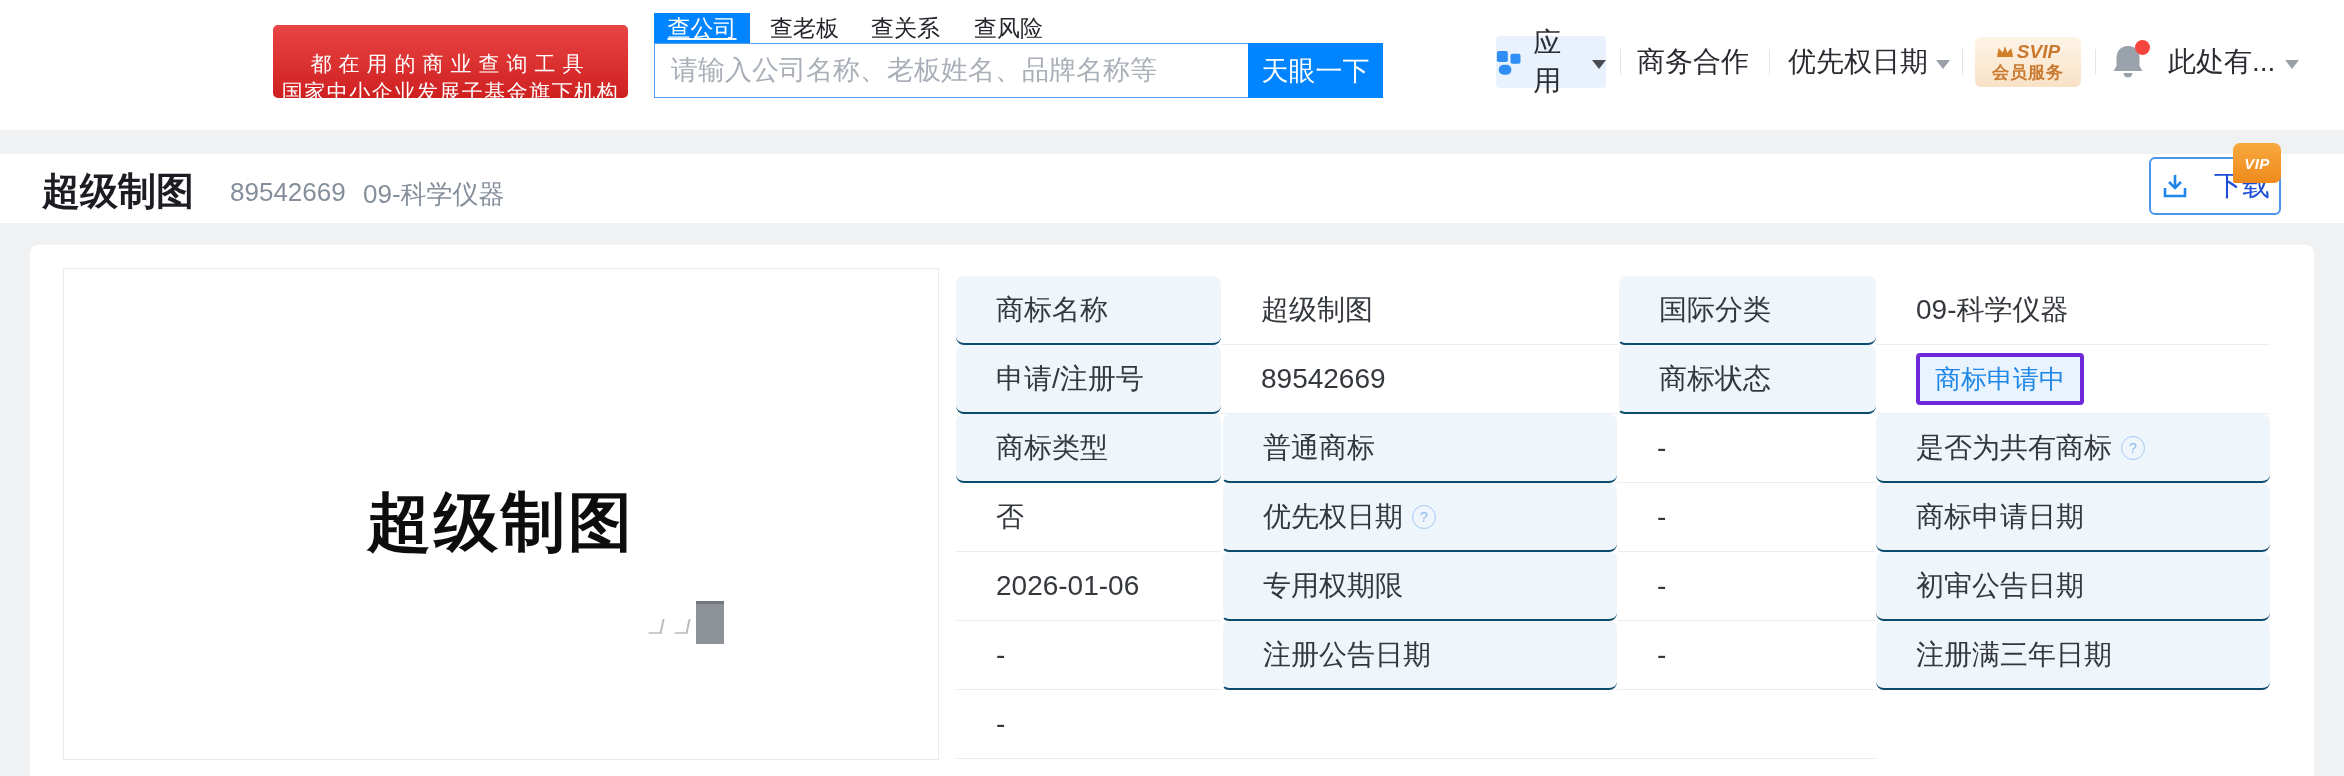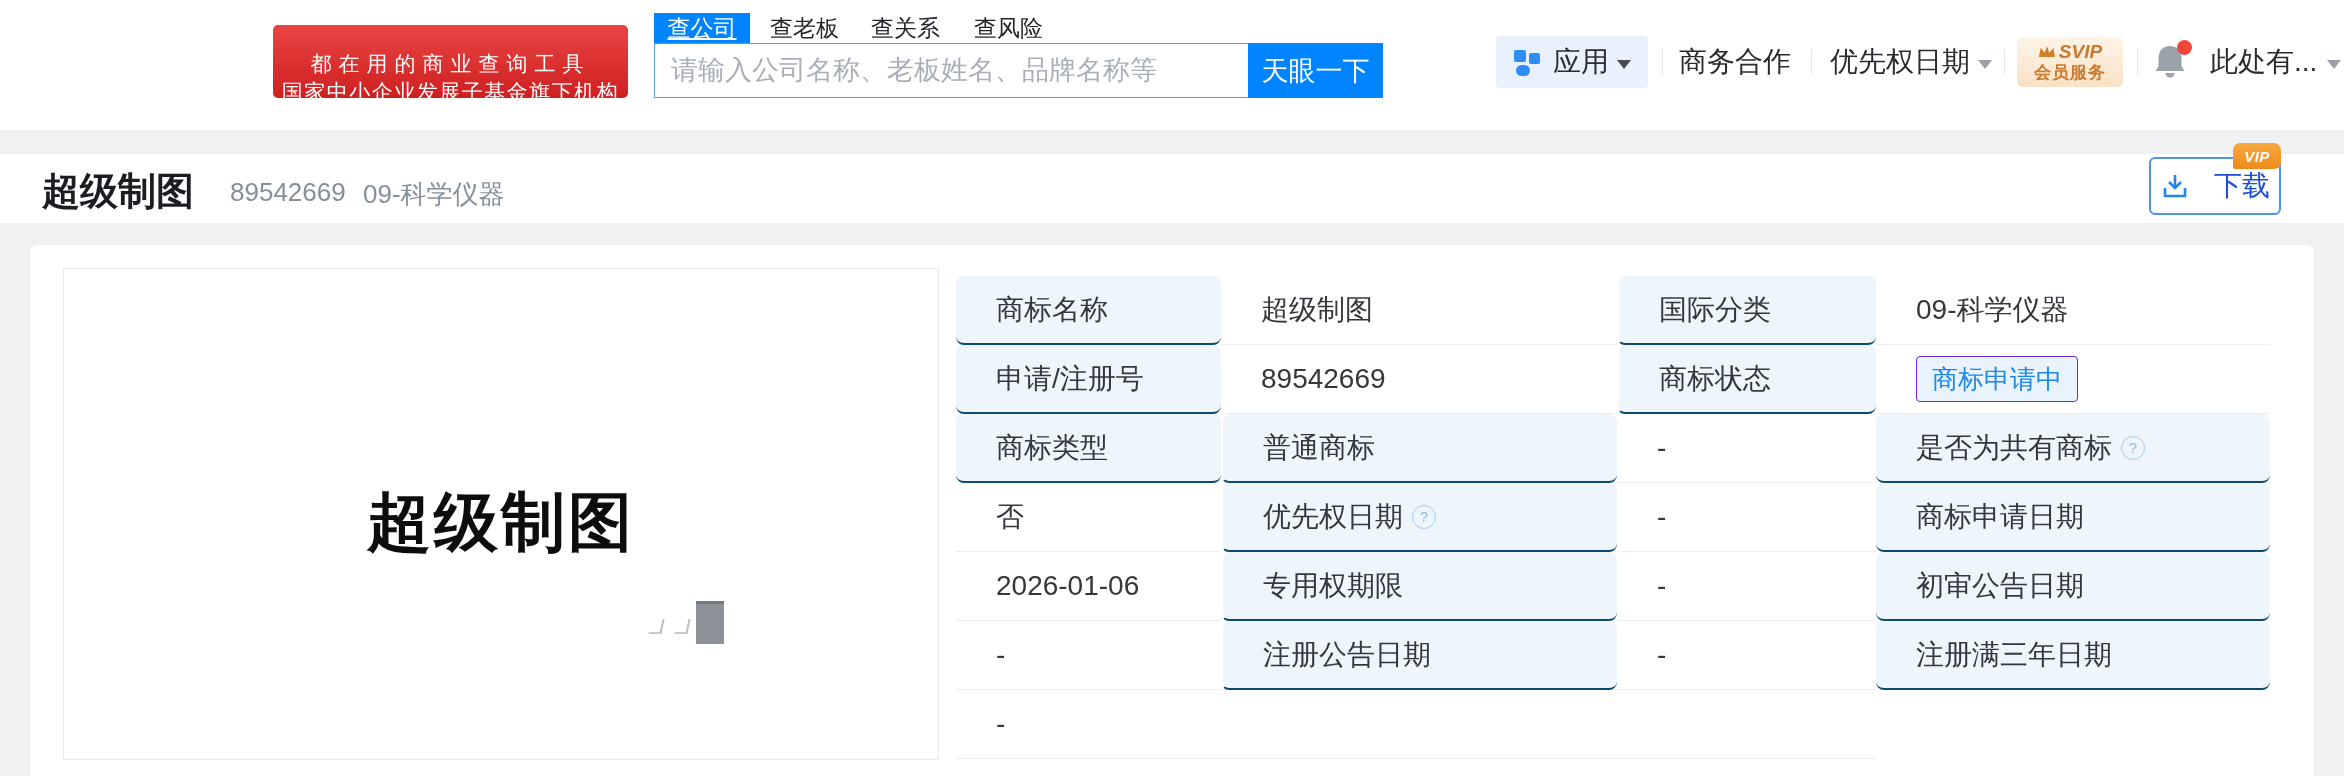--- a/index.html
+++ b/index.html
@@ -26,21 +26,21 @@
 
   .search-input{position:absolute;left:654px;top:43px;width:594px;height:55px;box-sizing:border-box;
                 border:1px solid #549ced;border-right:none;background:#fff;font-size:27px;color:#333;
                 padding:0 0 0 16px;outline:none;font-family:inherit;}
   .search-input::placeholder{color:#a9afb8;}
   .search-btn{position:absolute;left:1248px;top:43px;width:135px;height:55px;background:#0084ff;border:none;
               color:#fff;font-size:27px;cursor:pointer;font-family:inherit;}
 
   .nav{position:absolute;left:1496px;top:36px;height:52px;display:flex;align-items:center;}
   .nav-sep{width:1px;height:26px;background:#e2e4e8;}
-  .apps{width:152px;height:52px;background:#e9f2fc;border-radius:4px;display:flex;align-items:center;
+  .apps{width:110px;height:52px;background:#e9f2fc;border-radius:4px;display:flex;align-items:center;
         justify-content:center;cursor:pointer;}
   .apps-label{font-size:28px;color:#2a2c31;margin:0 8px 0 10px;}
   .navitem{font-size:28px;color:#2a2c31;cursor:pointer;white-space:nowrap;}
   .caret{width:0;height:0;border-left:7px solid transparent;border-right:7px solid transparent;
          border-top:9px solid #4a4c52;margin-top:4px;}
   .caret.gray{border-top-color:#9aa0a8;}
   .svip{width:106px;height:50px;border-radius:6px;background:linear-gradient(180deg,#fdf4e7,#f9e2c6);
         display:flex;flex-direction:column;align-items:center;justify-content:center;cursor:pointer;}
   .svip-top{display:flex;align-items:center;font-size:19px;font-weight:800;font-style:italic;color:#c9782e;line-height:21px;}
   .svip-bottom{font-size:17px;font-weight:700;color:#c9782e;line-height:21px;letter-spacing:1px;}
@@ -49,42 +49,42 @@
 
   
   .titlebar{position:absolute;left:0;top:154px;width:2344px;height:69px;background:#fff;}
   .page-title{position:absolute;left:42px;top:12px;font-size:38px;font-weight:700;color:#1b1d22;}
   .meta{position:absolute;top:23px;font-size:26px;color:#858f9c;}
   .meta.m1{left:230px;} .meta.m2{left:363px;}
   .dl-btn{position:absolute;right:63px;top:3px;width:132px;height:58px;box-sizing:border-box;
           border:2px solid #4c95e8;border-radius:6px;background:#fff;display:flex;align-items:center;
           justify-content:center;cursor:pointer;}
   .dl-label{font-size:28px;color:#1d4ed8;margin-left:24px;}
-  .vip-badge{position:absolute;right:-2px;top:-16px;width:48px;height:26px;border-radius:7px 7px 7px 2px;
+  .vip-badge{position:absolute;right:-2px;top:-16px;width:48px;height:40px;border-radius:7px 7px 7px 2px;
              background:linear-gradient(180deg,#f8a93e,#ee8a1c);color:#fff;font-size:15px;font-weight:800;
              font-style:italic;display:flex;align-items:center;justify-content:center;letter-spacing:.5px;}
 
   
   .card{position:absolute;left:30px;top:245px;width:2284px;height:531px;background:#fff;border-radius:8px 8px 0 0;}
   .tm-box{position:absolute;left:33px;top:23px;width:876px;height:492px;box-sizing:border-box;
           border:1px solid #e7eaee;background:#fff;}
   .tm-text{position:absolute;left:0;top:210px;width:100%;text-align:center;font-size:64px;font-weight:900;
            color:#0d0d0d;letter-spacing:3px;}
   .wm-rect{position:absolute;left:632px;top:332px;width:28px;height:40px;background:#8d9298;border-top:3px solid #73787e;}
   .wm-frag{position:absolute;top:350px;width:11px;height:13px;border-right:2px solid #b9bcc0;border-bottom:2px solid #c8cbcf;transform:skewX(-12deg);}
   .wm-frag.f1{left:586px;} .wm-frag.f2{left:612px;}
 
   
   .tm-table{position:absolute;left:926px;top:31px;display:grid;
             grid-template-columns:265px 396px 259px 394px;grid-auto-rows:69px;}
   .cell{display:flex;align-items:center;box-sizing:border-box;padding-left:40px;font-size:28px;color:#34383d;}
   .cell.value{border-bottom:1px solid #ebeef2;background:#fff;}
   .cell.label{background:#eef5fb;border-bottom:2px solid #0c4a6e;border-radius:8px;}
   .cell.label.col3{border-left:2px solid #fff;}
-  .status-tag{display:inline-flex;align-items:center;height:44px;padding:0 15px;border:1px solid #6d28d9;
+  .status-tag{display:inline-flex;align-items:center;height:44px;padding:0 15px;border:4px solid #6d28d9;
               border-radius:4px;background:#e8f3fd;color:#1e87e8;font-size:26px;}
   .help{width:22px;height:22px;border-radius:50%;border:1px solid #a5cbf0;color:#8fbcec;font-size:15px;
         display:inline-flex;align-items:center;justify-content:center;margin-left:9px;cursor:pointer;flex:0 0 auto;}
 </style>
 </head>
 <body>
 
 <div id="screen">
 
   <div class="header">

